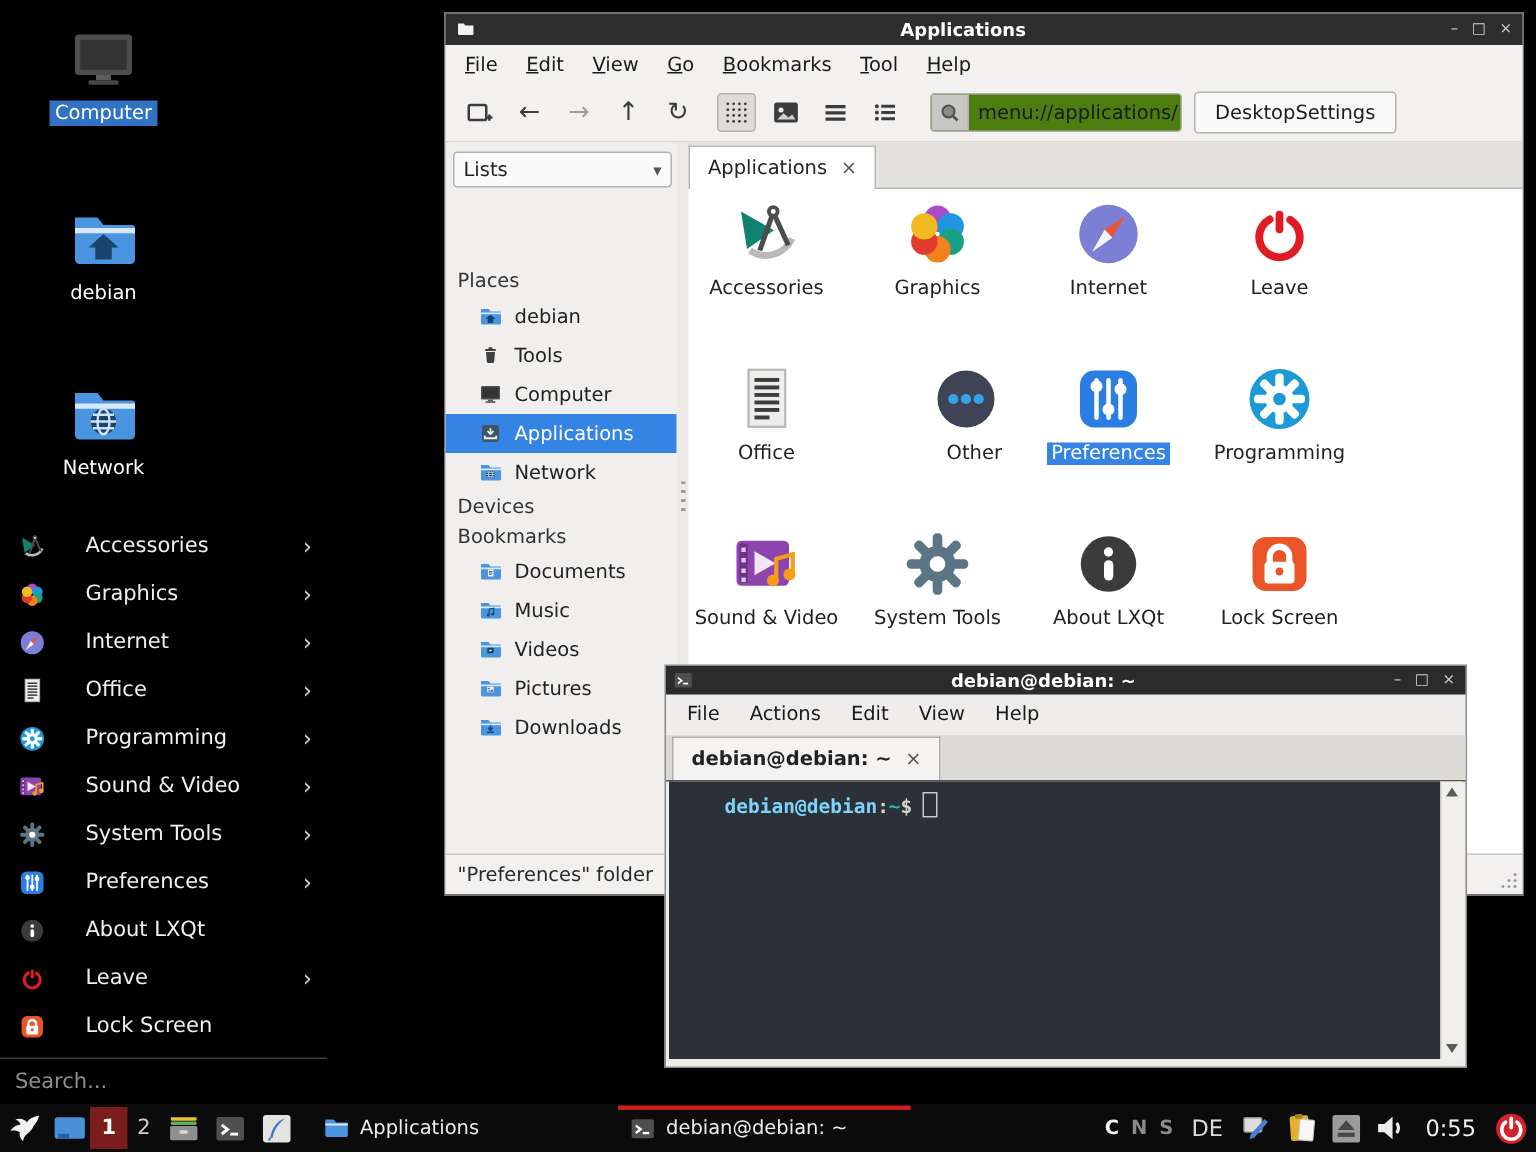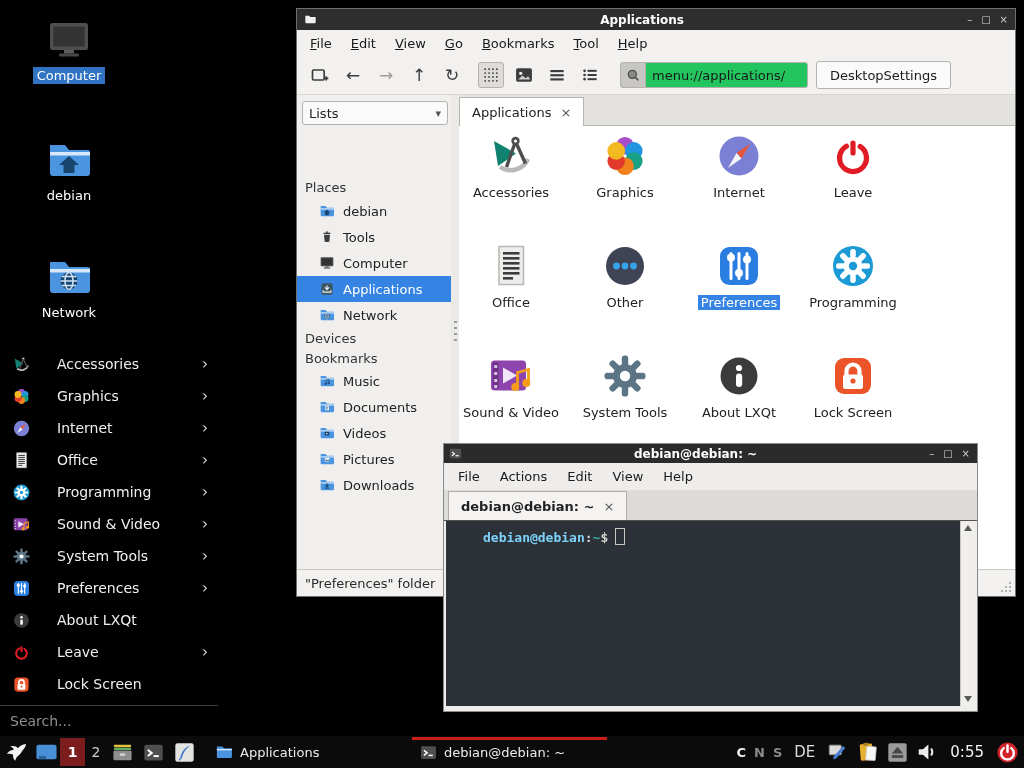--- a/index.html
+++ b/index.html
@@ -34,21 +34,21 @@
       box-sizing:border-box;z-index:10;display:flex;flex-direction:column;}
   #fm .titlebar{height:21px;background:#2e2e2e;padding-left:7px;gap:6px;}
   #fm-menubar{height:26px;background:#f2f1ef;display:flex;align-items:center;gap:19px;padding-left:13px;
               font-size:13px;color:#1a1a1a;}
   #fm-menubar .mi{display:inline-block;}
   #fm-menubar .mi::first-letter{text-decoration:underline;}
   #fm-toolbar{height:38px;background:#f2f1ef;display:flex;align-items:center;padding-left:10px;border-bottom:1px solid #d8d6d2;}
   .tbtn{width:26px;height:26px;display:flex;align-items:center;justify-content:center;font-size:17px;color:#3c3c3c;margin-right:7px;}
   .tbtn.dim{color:#a09e9a;}
   .tbtn.pressed{background:#dedcd8;border:1px solid #b4b2ae;border-radius:3px;box-sizing:border-box;}
-  #fm-address{width:188px;height:26px;background:#22c55e;border:1px solid #b4b2ae;border-radius:3px;
+  #fm-address{width:168px;height:26px;background:#4d7c0f;border:1px solid #b4b2ae;border-radius:3px;
               display:flex;align-items:center;margin:0 4px 0 10px;box-sizing:border-box;overflow:hidden;}
   #fm-address .chip{width:24px;height:24px;background:#c8c6c2;display:flex;align-items:center;justify-content:center;border-right:1px solid #b4b2ae;}
   #fm-address .txt{padding-left:6px;font-size:13px;color:#1a1a1a;white-space:nowrap;}
   #fm-desktopsettings{height:26px;background:#fbfafa;border:1px solid #b4b2ae;border-radius:3px;
               display:flex;align-items:center;padding:0 13px;font-size:13px;color:#1a1a1a;margin-left:4px;}
   #fm-body{flex:1;display:flex;position:relative;min-height:0;}
   #fm-side{width:154px;background:#f0efed;position:relative;}
   #fm-combo{position:absolute;left:5px;top:6px;width:146px;height:24px;background:#fbfafa;border:1px solid #b4b2ae;
             border-radius:3px;display:flex;align-items:center;padding:0 6px;box-sizing:border-box;justify-content:space-between;}
   #fm-side-list{position:absolute;left:0;top:33px;right:0;margin-top:48px;}
@@ -600,29 +600,29 @@
           <div class="sd-item">
               <svg class="ic" width="16" height="16">
                 <use href="#s-folder-net"></use>
               </svg>
               <span>Network</span>
             </div>
           <div class="sd-header small">Devices</div>
           <div class="sd-header small">Bookmarks</div>
           <div class="sd-item">
               <svg class="ic" width="16" height="16">
+                <use href="#s-folder-docs"></use>
+              </svg>
+              <span>Documents</span>
+            </div>
+          <div class="sd-item">
+              <svg class="ic" width="16" height="16">
                 <use href="#s-folder-music"></use>
               </svg>
               <span>Music</span>
-            </div>
-          <div class="sd-item">
-              <svg class="ic" width="16" height="16">
-                <use href="#s-folder-docs"></use>
-              </svg>
-              <span>Documents</span>
             </div>
           <div class="sd-item">
               <svg class="ic" width="16" height="16">
                 <use href="#s-folder-videos"></use>
               </svg>
               <span>Videos</span>
             </div>
           <div class="sd-item">
               <svg class="ic" width="16" height="16">
                 <use href="#s-folder-pics"></use>
@@ -671,21 +671,21 @@
                 <use href="#s-leave"></use>
               </svg>
               <span class="lbl">Leave</span>
             </div>
           <div class="cell" style="left:-3px;top:116px;">
               <svg class="ic" width="48" height="48">
                 <use href="#s-office"></use>
               </svg>
               <span class="lbl">Office</span>
             </div>
-          <div class="cell" style="left:111px;top:116px;">
+          <div class="cell" style="left:99px;top:116px;align-items:flex-end;">
               <svg class="ic" width="48" height="48">
                 <use href="#s-other"></use>
               </svg>
               <span class="lbl">Other</span>
             </div>
           <div class="cell" style="left:225px;top:116px;">
               <svg class="ic" width="48" height="48">
                 <use href="#s-preferences"></use>
               </svg>
               <span class="lbl sel">Preferences</span>

